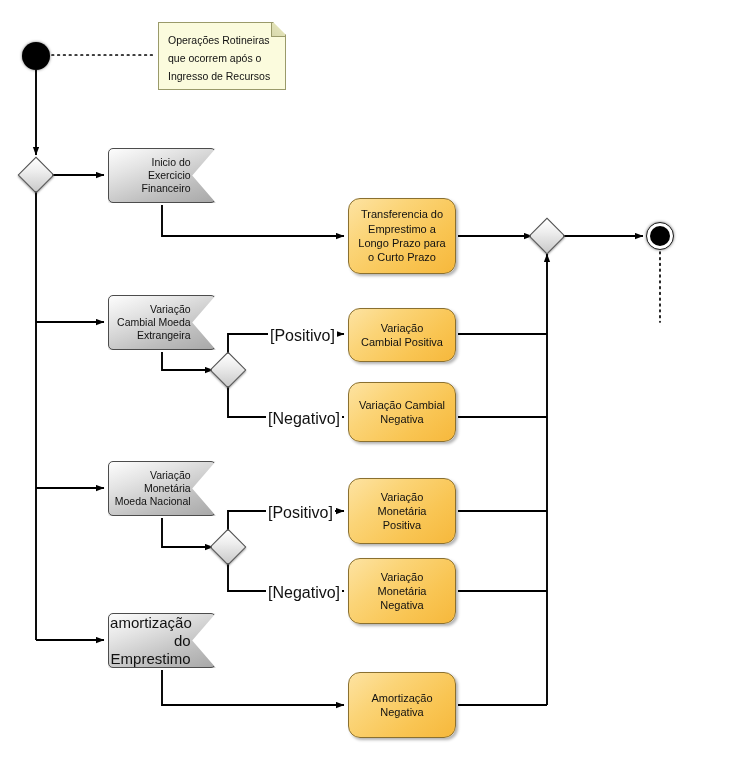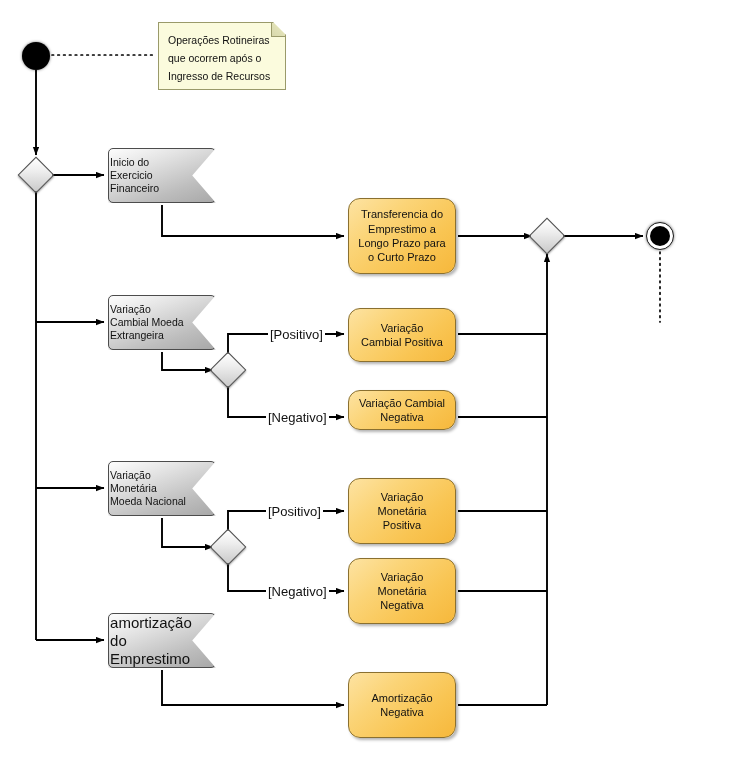--- a/index.html
+++ b/index.html
@@ -69,21 +69,21 @@
     -webkit-clip-path: polygon(0% 0%, 100% 0%, 78% 50%, 100% 100%, 0% 100%);
     clip-path: polygon(0% 0%, 100% 0%, 78% 50%, 100% 100%, 0% 100%);
     display: flex;
     align-items: center;
     justify-content: center;
     filter: drop-shadow(1.5px 1.5px 1.5px rgba(0,0,0,0.35));
   }
   .signal .label {
     width: 76%;
     margin-right: 22%;
-    text-align: left;
+    text-align: right;
     color: #111111;
     line-height: 1.22;
     font-size: 10.5px;
     white-space: pre-line;
   }
   .signal.small .label { font-size: 15px; line-height: 1.2; }
 
   
   .action {
     background: linear-gradient(140deg, #fde3a2 0%, #fbd477 32%, #f9c553 68%, #f6b83c 100%);
@@ -125,21 +125,21 @@
     width: 13px;
     height: 13px;
     background: linear-gradient(225deg, #e9e9c0 0%, #d8d8ac 100%);
     border-left: 1px solid #9a9a6a;
     border-bottom: 1px solid #9a9a6a;
   }
 
   
   .guard {
     position: absolute;
-    font-size: 13px;
+    font-size: 16px;
     color: #111111;
     background: #ffffff;
     padding: 0 2px;
     white-space: nowrap;
   }
 </style>
 </head>
 <body>
 
 <div id="canvas">
@@ -240,21 +240,21 @@
 Emprestimo a
 Longo Prazo para
 o Curto Prazo</span>
   </div>
 
   <div class="node action" style="left:348px; top:308px; width:108px; height:54px;">
     <span class="label">Variação
 Cambial Positiva</span>
   </div>
 
-  <div class="node action" style="left:348px; top:390px; width:108px; height:40px;">
+  <div class="node action" style="left:348px; top:382px; width:108px; height:60px;">
     <span class="label">Variação Cambial
 Negativa</span>
   </div>
 
   <div class="node action" style="left:348px; top:478px; width:108px; height:66px;">
     <span class="label">Variação
 Monetária
 Positiva</span>
   </div>
 

